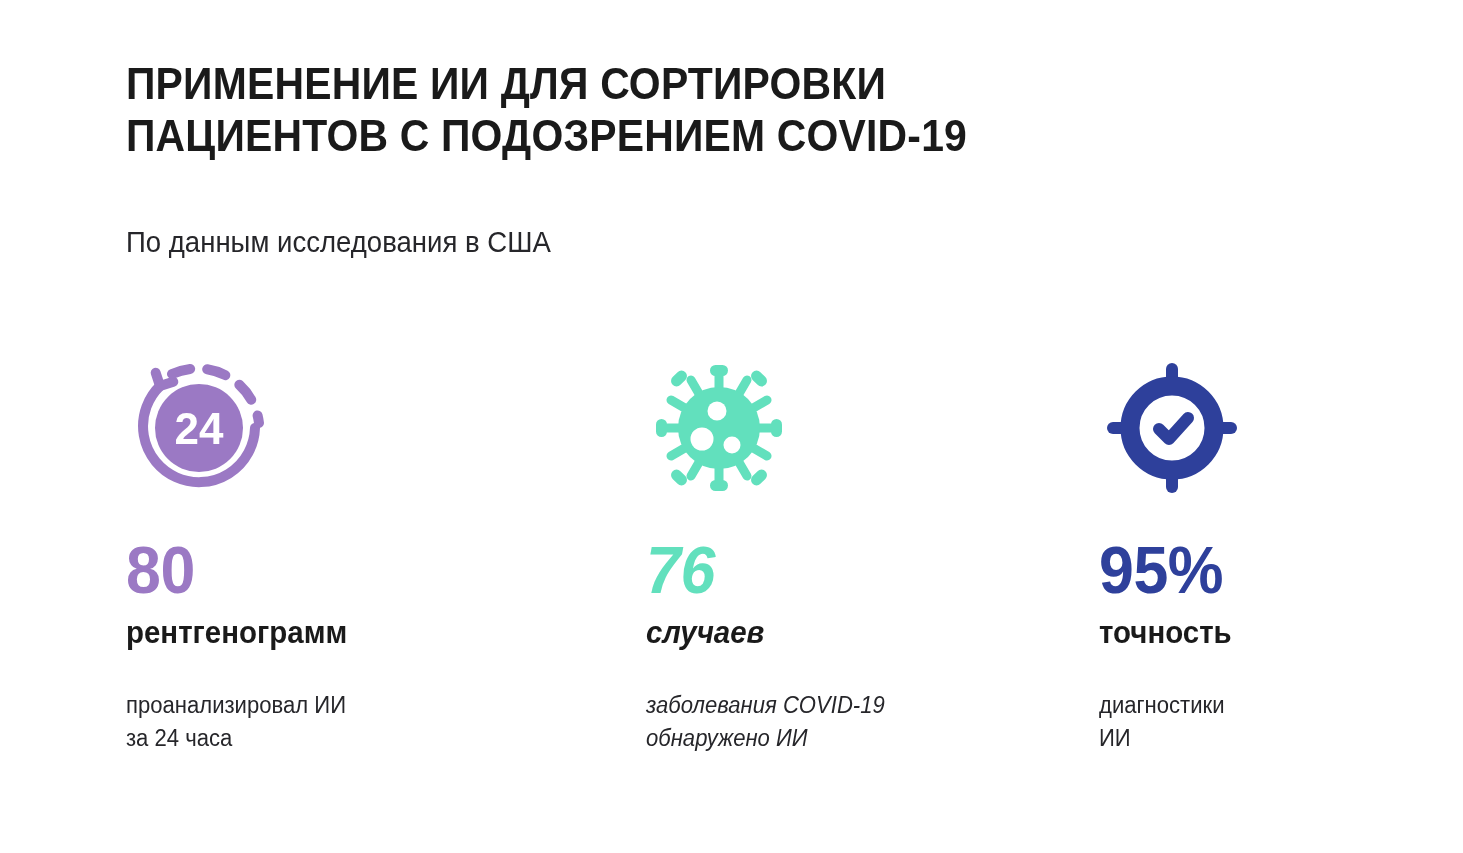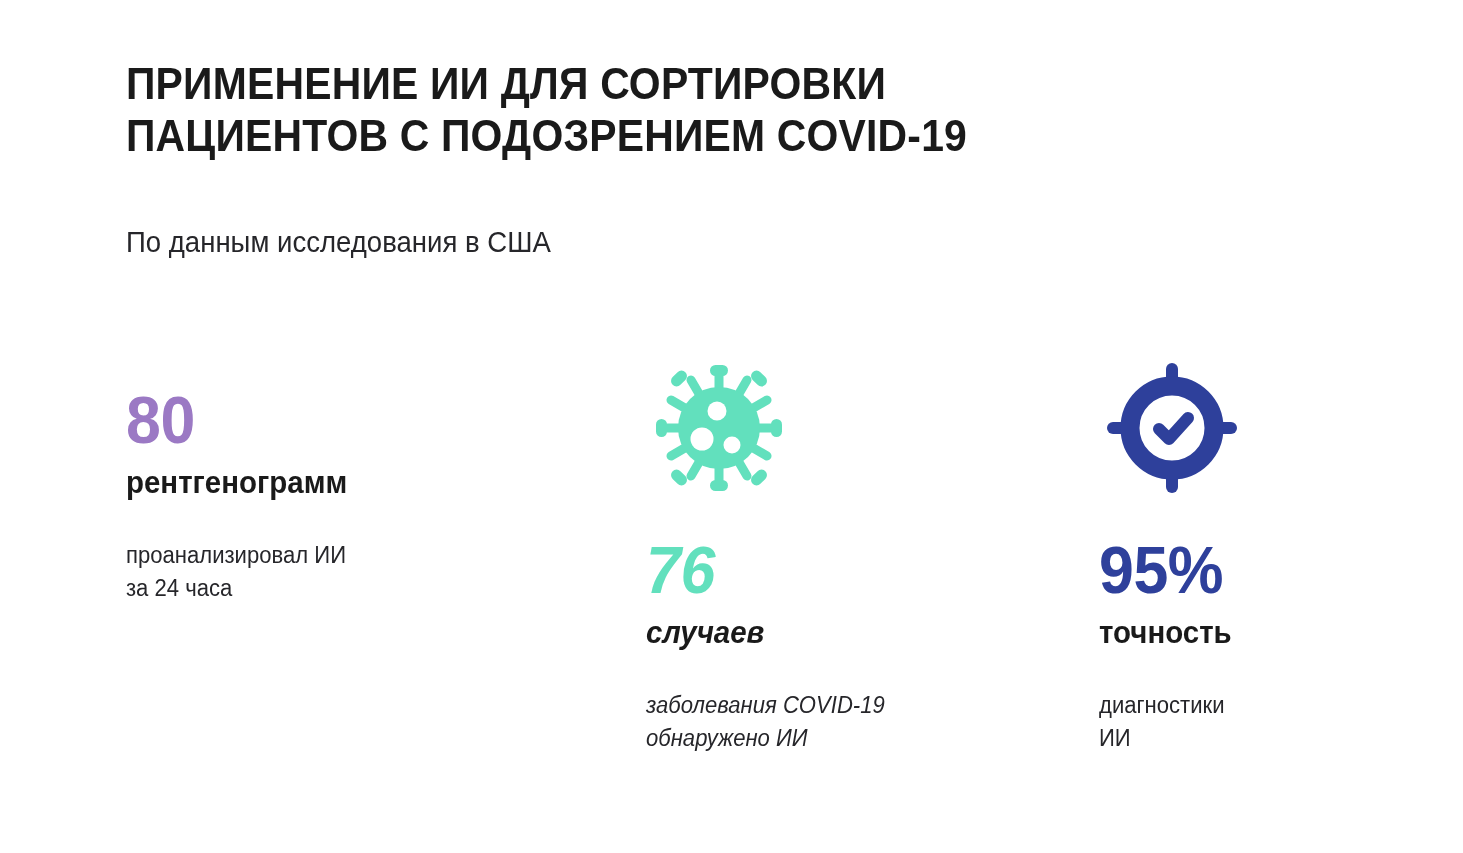--- a/index.html
+++ b/index.html
@@ -126,20 +126,35 @@
 
   <div class="header">
     <h1 class="title">ПРИМЕНЕНИЕ ИИ ДЛЯ СОРТИРОВКИ
 ПАЦИЕНТОВ С ПОДОЗРЕНИЕМ COVID-19</h1>
     <div class="subtitle">По данным исследования в США</div>
   </div>
 
   <div class="stats">
 
     <div class="stat stat-col-1">
+      <div class="icon-wrap">
+        <svg width="146" height="146" viewBox="0 0 146 146" aria-hidden="true">
+
+          <path d="M 34.5 30.5
+                   A 56 56 0 1 0 129 73" fill="none" stroke="#9b79c4" stroke-width="10" stroke-linecap="round"></path>
+
+          <path d="M 34 17 L 34 31 L 48 31" fill="none" stroke="#9b79c4" stroke-width="10" stroke-linecap="round" stroke-linejoin="round" transform="rotate(-18 34 31)"></path>
+
+          <path d="M 46 19 A 62 62 0 0 1 133 68" fill="none" stroke="#9b79c4" stroke-width="10" stroke-linecap="round" stroke-dasharray="19 17"></path>
+
+          <circle cx="73" cy="73" r="44" fill="#9b79c4"></circle>
+
+          <text x="73" y="73" text-anchor="middle" dominant-baseline="central" font-family="'Liberation Sans Narrow','Liberation Sans',sans-serif" font-size="44" font-weight="700" fill="#ffffff">24</text>
+        </svg>
+      </div>
       <div class="stat-number num-purple">80</div>
       <div class="stat-label">рентгенограмм</div>
       <div class="stat-caption">проанализировал ИИ
 за 24 часа</div>
     </div>
 
     <div class="stat stat-col-2">
       <div class="icon-wrap">
         <svg width="146" height="146" viewBox="0 0 146 146" aria-hidden="true">
           <g stroke="#62e0bd" stroke-width="9" stroke-linecap="round">

